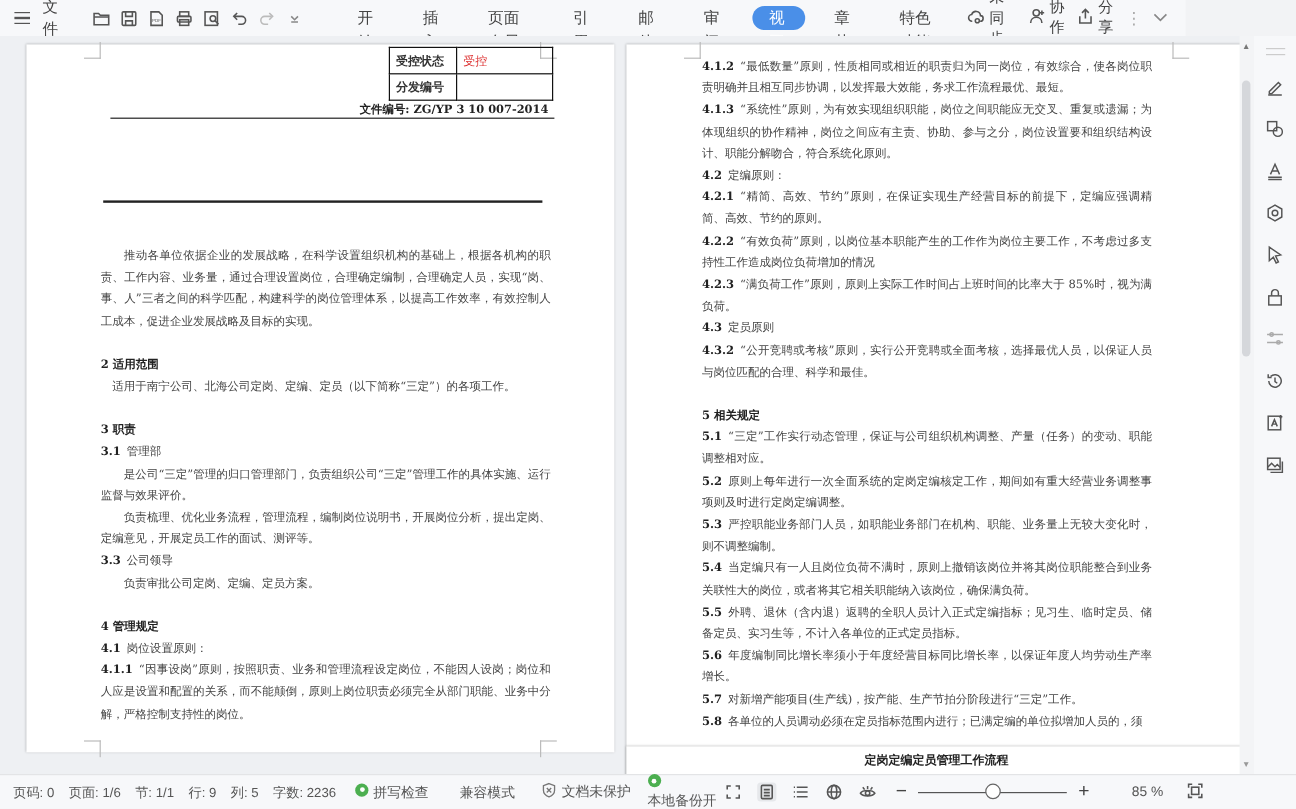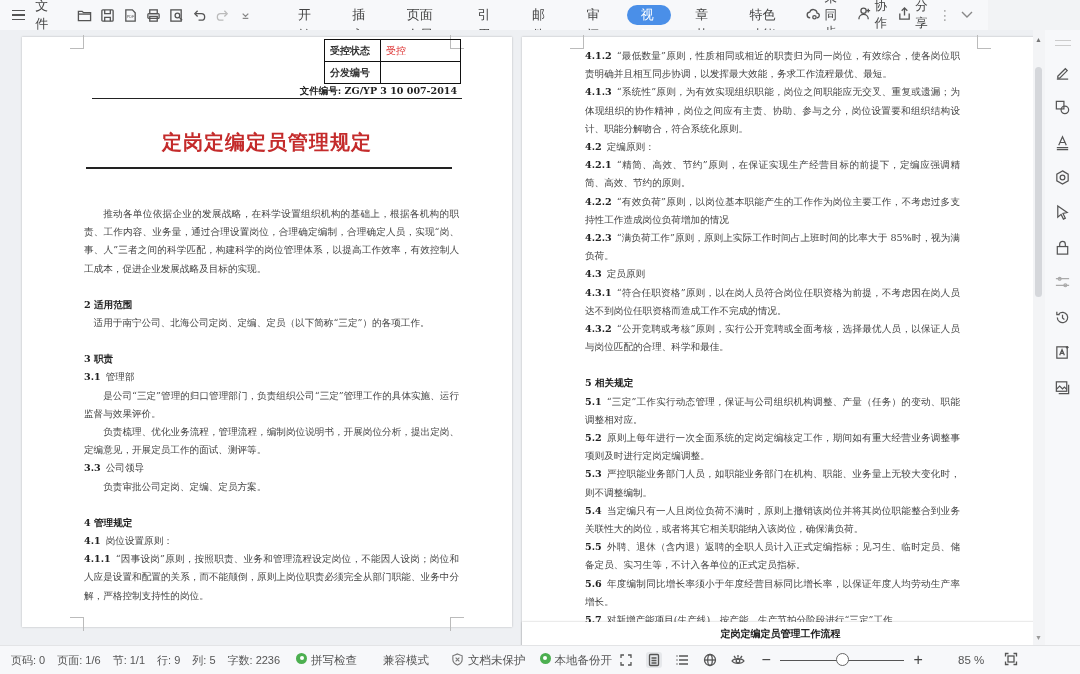--- a/index.html
+++ b/index.html
@@ -201,21 +201,20 @@
         <td class="v">受控</td>
       </tr>
       <tr>
         <td class="k">分发编号</td>
         <td class="v"></td>
       </tr>
     </tbody>
       </table>
     <div class="file-no">文件编号:   ZG/YP 3 10 007-2014</div>
     <div class="hr-thin"></div>
-    <div class="doc-title">定岗定编定员管理规定</div>
     <div class="hr-thick"></div>
 
     <div class="body-text" style="top:168px;">
       <div class="p">推动各单位依据企业的发展战略，在科学设置组织机构的基础上，根据各机构的职责、工作内容、业务量，通过合理设置岗位，合理确定编制，合理确定人员，实现“岗、事、人”三者之间的科学匹配，构建科学的岗位管理体系，以提高工作效率，有效控制人工成本，促进企业发展战略及目标的实现。</div>
       <div class="gap"></div>
       <div class="h">2 适用范围</div>
       <div class="np" style="text-indent:1em;">适用于南宁公司、北海公司定岗、定编、定员（以下简称“三定”）的各项工作。</div>
       <div class="gap"></div>
       <div class="h">3 职责</div>
       <div><span class="num">3.1</span><span>管理部</span></div>
@@ -237,21 +236,20 @@
     <div class="corner c-br" style="right:48px;bottom:-4px;"></div>
 
     <div class="body2">
       <div class="np"><span class="num">4.1.2</span><span>“最低数量”原则，性质相同或相近的职责归为同一岗位，有效综合，使各岗位职责明确并且相互同步协调，以发挥最大效能，务求工作流程最优、最短。</span></div>
       <div class="np"><span class="num">4.1.3</span><span>“系统性”原则，为有效实现组织职能，岗位之间职能应无交叉、重复或遗漏；为体现组织的协作精神，岗位之间应有主责、协助、参与之分，岗位设置要和组织结构设计、职能分解吻合，符合系统化原则。</span></div>
       <div class="np"><span class="num">4.2</span><span>定编原则：</span></div>
       <div class="np"><span class="num">4.2.1</span><span>“精简、高效、节约”原则，在保证实现生产经营目标的前提下，定编应强调精简、高效、节约的原则。</span></div>
       <div class="np"><span class="num">4.2.2</span><span>“有效负荷”原则，以岗位基本职能产生的工作作为岗位主要工作，不考虑过多支持性工作造成岗位负荷增加的情况</span></div>
       <div class="np"><span class="num">4.2.3</span><span>“满负荷工作”原则，原则上实际工作时间占上班时间的比率大于 85%时，视为满负荷。</span></div>
       <div class="np"><span class="num">4.3</span><span>定员原则</span></div>
-      <div class="np"><span class="num">4.3.1</span><span>“符合任职资格”原则，以在岗人员符合岗位任职资格为前提，不考虑因在岗人员达不到岗位任职资格而造成工作不完成的情况。</span></div>
       <div class="np"><span class="num">4.3.2</span><span>“公开竞聘或考核”原则，实行公开竞聘或全面考核，选择最优人员，以保证人员与岗位匹配的合理、科学和最佳。</span></div>
       <div class="gap"></div>
       <div class="h">5 相关规定</div>
       <div class="np"><span class="num">5.1</span><span>“三定”工作实行动态管理，保证与公司组织机构调整、产量（任务）的变动、职能调整相对应。</span></div>
       <div class="np"><span class="num">5.2</span><span>原则上每年进行一次全面系统的定岗定编核定工作，期间如有重大经营业务调整事项则及时进行定岗定编调整。</span></div>
       <div class="np"><span class="num">5.3</span><span>严控职能业务部门人员，如职能业务部门在机构、职能、业务量上无较大变化时，则不调整编制。</span></div>
       <div class="np"><span class="num">5.4</span><span>当定编只有一人且岗位负荷不满时，原则上撤销该岗位并将其岗位职能整合到业务关联性大的岗位，或者将其它相关职能纳入该岗位，确保满负荷。</span></div>
       <div class="np"><span class="num">5.5</span><span>外聘、退休（含内退）返聘的全职人员计入正式定编指标；见习生、临时定员、储备定员、实习生等，不计入各单位的正式定员指标。</span></div>
       <div class="np"><span class="num">5.6</span><span>年度编制同比增长率须小于年度经营目标同比增长率，以保证年度人均劳动生产率增长。</span></div>
       <div class="np"><span class="num">5.7</span><span>对新增产能项目(生产线)，按产能、生产节拍分阶段进行“三定”工作。</span></div>
@@ -348,21 +346,21 @@
   <div class="sb-btn" style="margin-left:26px;">
     <span>兼容模式</span>
   </div>
   <div class="sb-btn" style="margin-left:22px;">
     <span class="shield"><svg viewBox="0 0 14 14">
           <path d="M7 1l5 2v4c0 3-2.5 5-5 6-2.5-1-5-3-5-6V3z"></path>
           <path d="M5 5l4 4M9 5l-4 4"></path>
         </svg></span>
     <span>文档未保护</span>
   </div>
-  <div class="sb-btn" style="margin-left:14px;">
+  <div class="sb-btn" style="margin-left:14px;flex-direction:column;">
     <span class="green-dot"></span>
     <span>本地备份开</span>
   </div>
   <div class="sb-icons">
     <div class="ic">
         <svg viewBox="0 0 14 14">
           <path d="M2 5V2h3M12 5V2H9M2 9v3h3M12 9v3H9"></path>
         </svg>
       </div>
     <div class="ic active">

